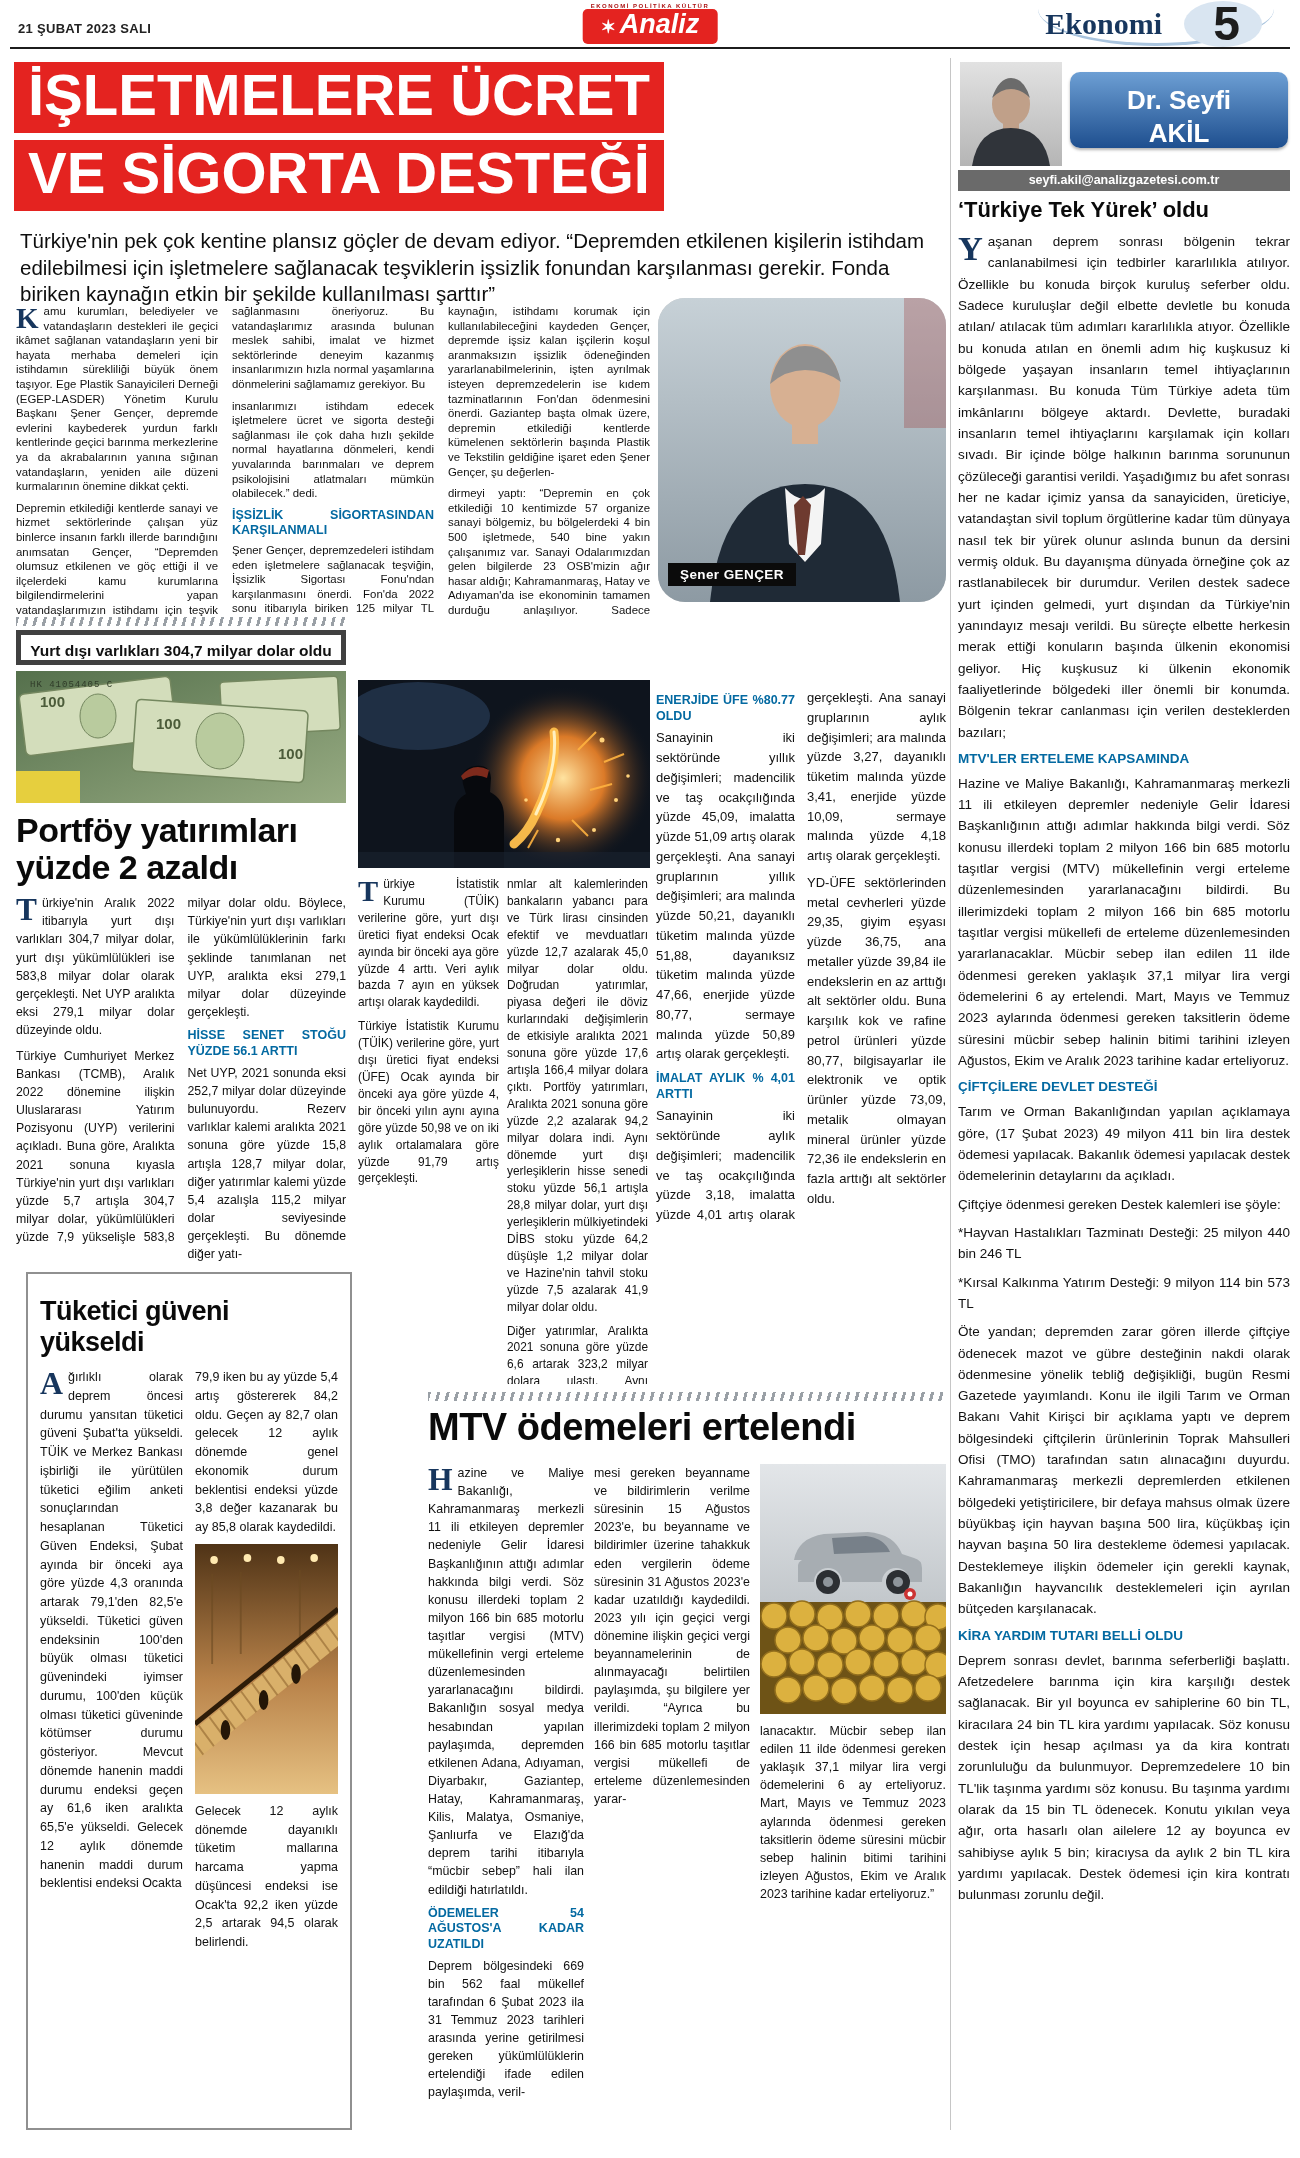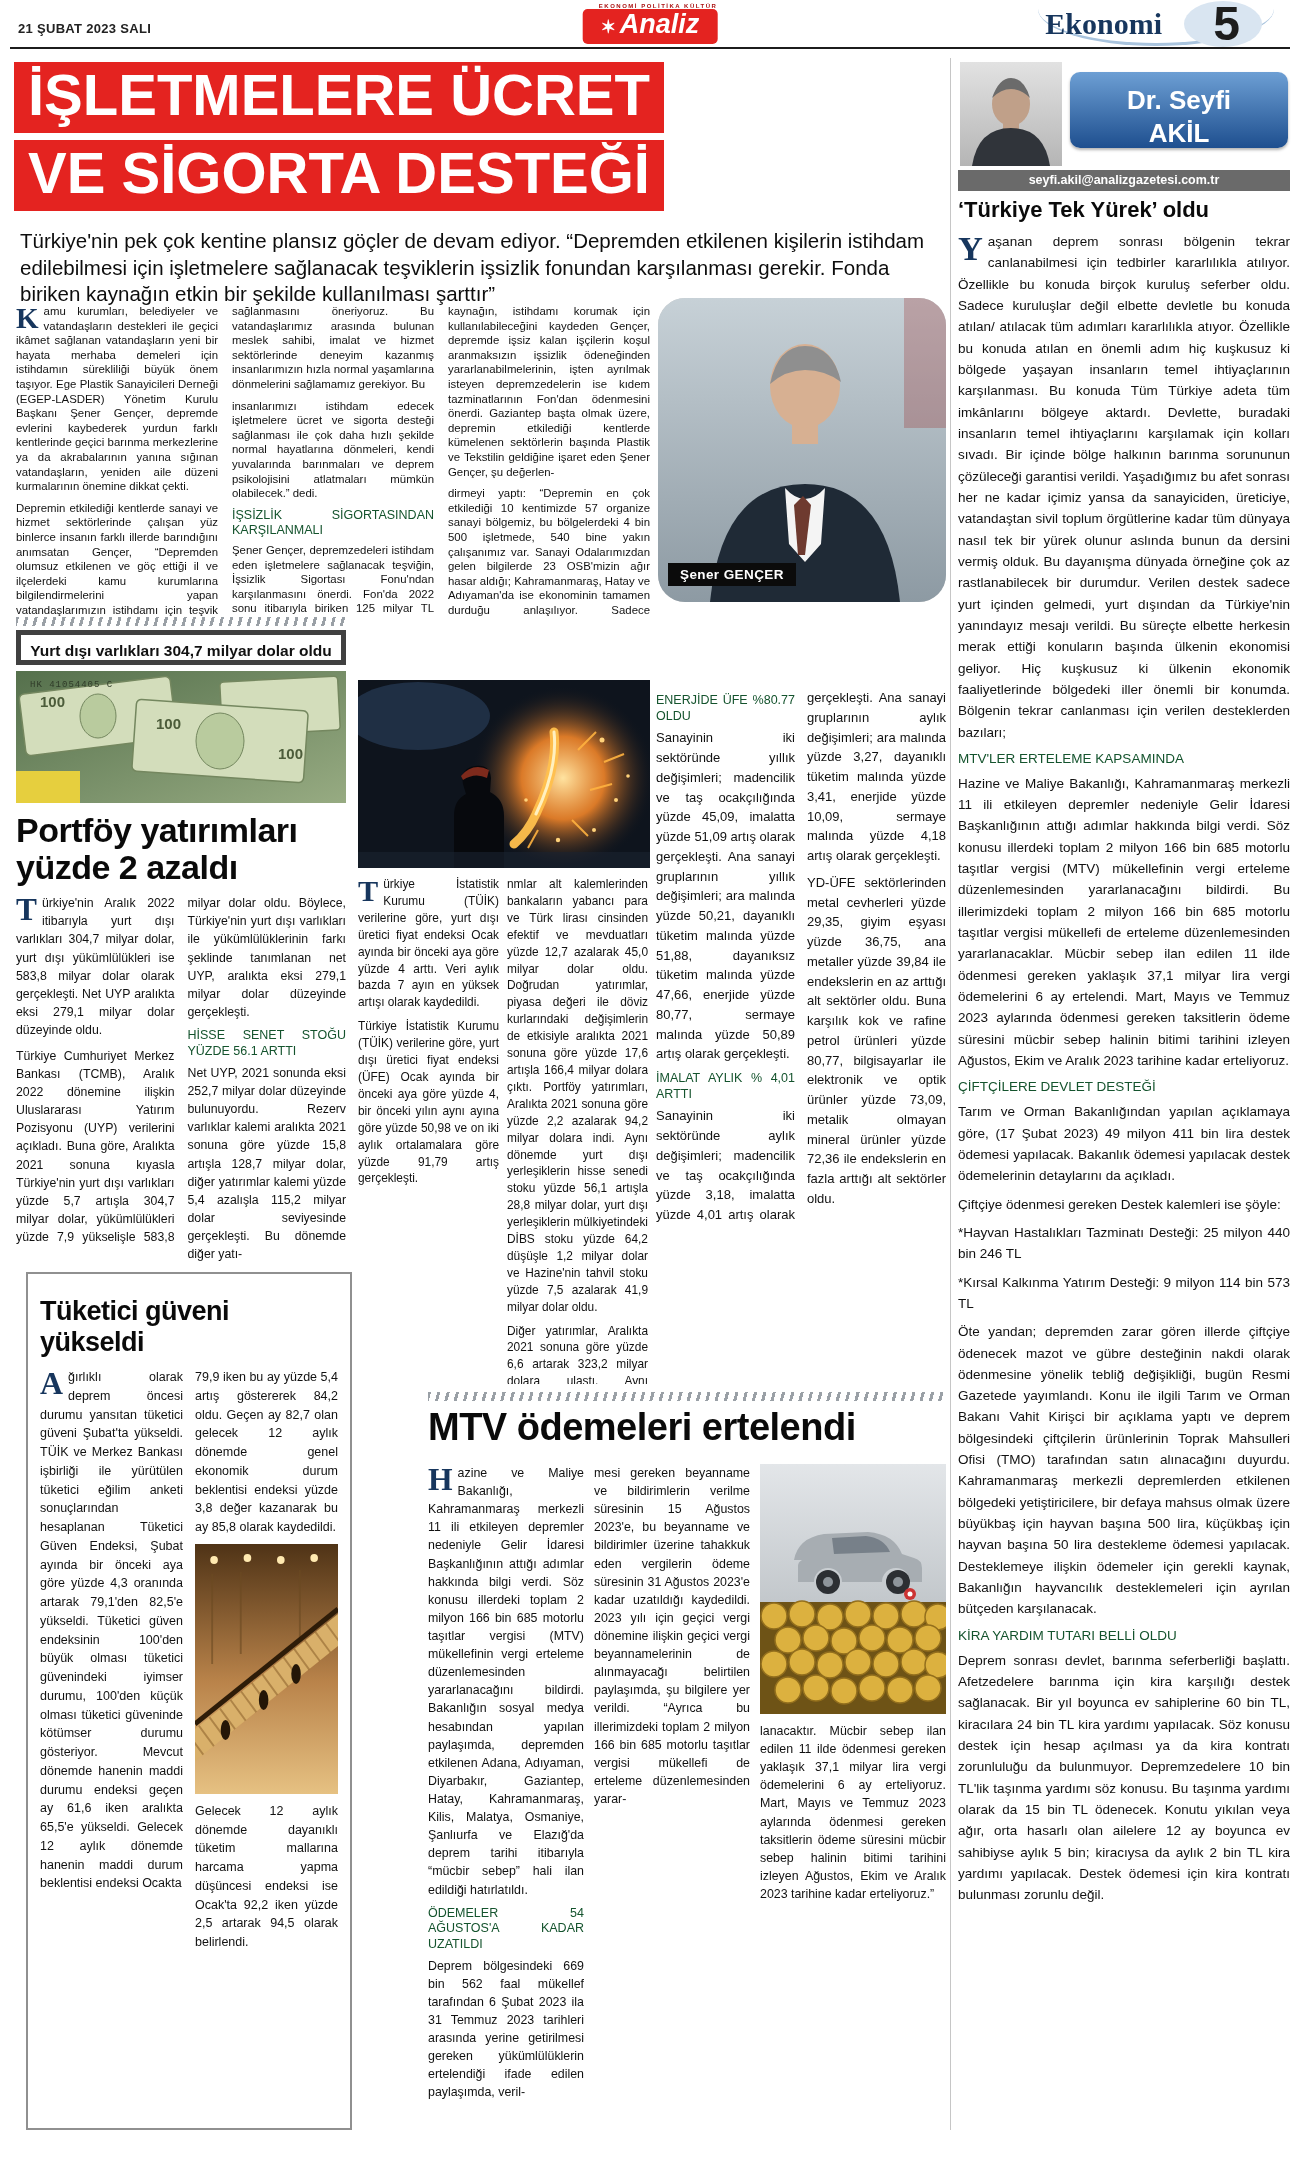--- a/index.html
+++ b/index.html
@@ -3,33 +3,33 @@
 <meta charset="utf-8">
 <style>
   * { margin:0; padding:0; box-sizing:border-box; }
   html,body { background:#e9e9e9; }
   body { font-family:"Liberation Sans", sans-serif; }
   #page { position:relative; width:1300px; height:2158px; background:#fff; margin:0 auto; overflow:hidden; color:#111; }
 
   
   .hdr-rule { position:absolute; top:47px; left:10px; right:10px; height:2px; background:#1c1c1c; }
   .hdr-date { position:absolute; left:18px; top:21px; font-size:13px; font-weight:700; color:#222; letter-spacing:.3px; }
-  .logo-wrap { position:absolute; left:50%; top:3px; transform:translateX(-50%); text-align:right; }
+  .logo-wrap { position:absolute; left:50%; top:3px; transform:translateX(-50%); text-align:center; }
   .logo-tagline { font-size:6px; color:#a11; letter-spacing:1.5px; font-weight:700; }
   .logo-box { display:inline-block; background:#e42320; color:#fff; font-style:italic; font-weight:800; font-size:27px; line-height:1.1; padding:1px 18px 4px; border-radius:5px; }
   .logo-emblem { color:#fff; font-style:normal; font-size:18px; margin-right:4px; }
   .hdr-ellipse { position:absolute; right:38px; top:1px; width:78px; height:46px; background:#d9e5f1; border-radius:50%; }
   .hdr-swoosh { position:absolute; right:26px; top:-28px; width:236px; height:74px; border-bottom:3px solid #a9c4de; border-radius:50%; }
   .hdr-section { position:absolute; right:138px; top:7px; font-size:30px; font-weight:700; color:#17365d; font-family:"Liberation Serif", serif; }
   .hdr-pagenum { position:absolute; right:60px; top:-4px; font-size:48px; font-weight:700; color:#1d1d1d; }
 
   
   .ncol { position:absolute; text-align:justify; overflow:hidden; }
   .ncol p { margin:0 0 7px; }
-  .sub { font-weight:400; font-size:12.5px; line-height:1.25; margin:5px 0 4px; color:#14532d; }
+  .sub { font-weight:700; font-size:12.5px; line-height:1.25; margin:5px 0 4px; color:#0369a1; }
   .dc { float:left; font-size:2.55em; line-height:.82; font-weight:700; color:#17365d; padding:3px 5px 0 0; font-family:"Liberation Serif", serif; }
   .chev { background:repeating-linear-gradient(105deg,#9aa0a6 0 3px,#ffffff 3px 9px); height:9px; }
   .photo { position:absolute; overflow:hidden; background:#ccc; }
   .photo svg { display:block; }
   .caption { position:absolute; left:10px; bottom:16px; background:#0b0b0b; color:#fff; font-size:13.5px; font-weight:700; padding:4px 12px; letter-spacing:.4px; }
   .vrule { position:absolute; left:950px; top:58px; height:2072px; width:1px; background:#c6c6c6; }
 
   
   .hl { position:absolute; left:14px; }
   #hl1 { top:62px; } #hl2 { top:140px; }

